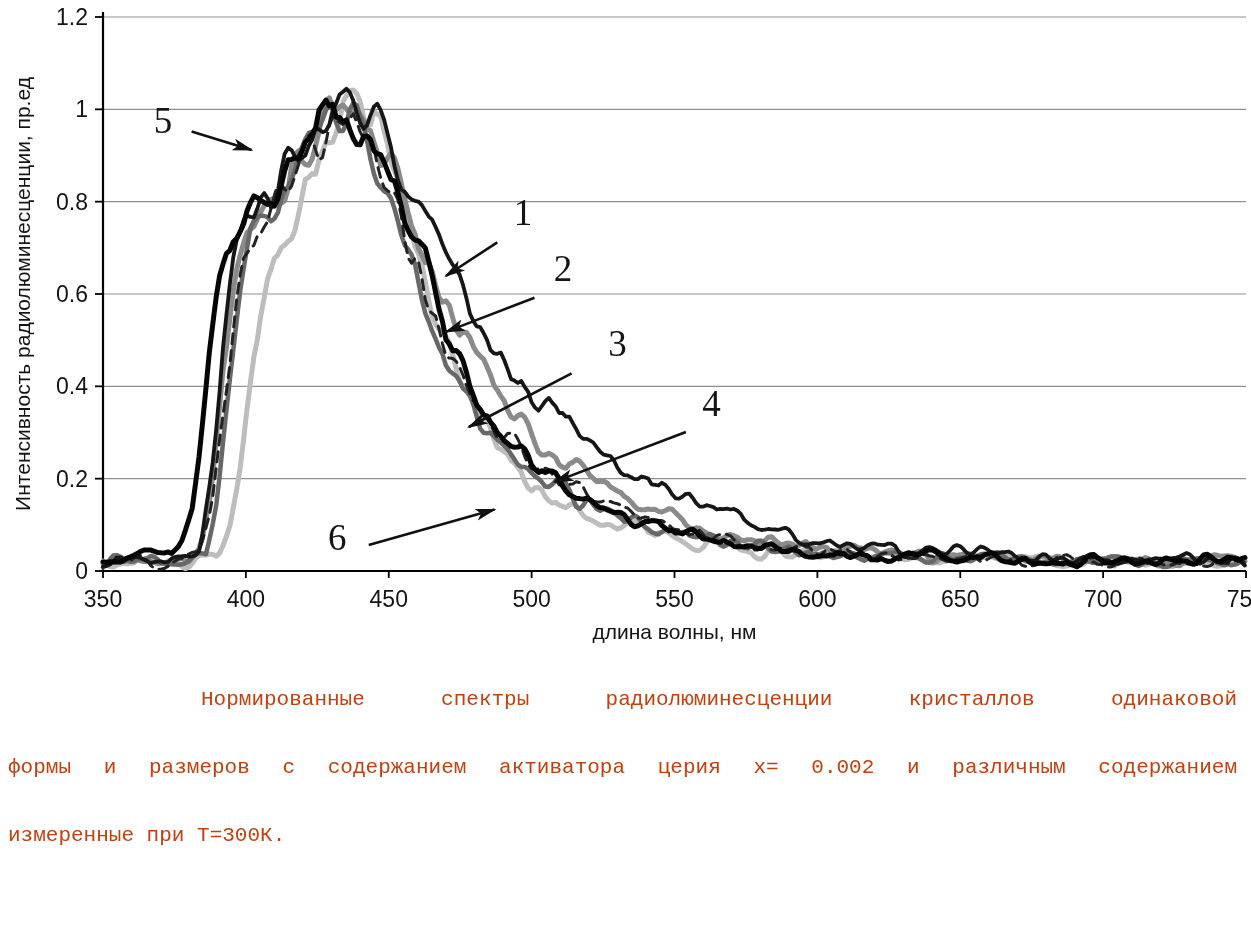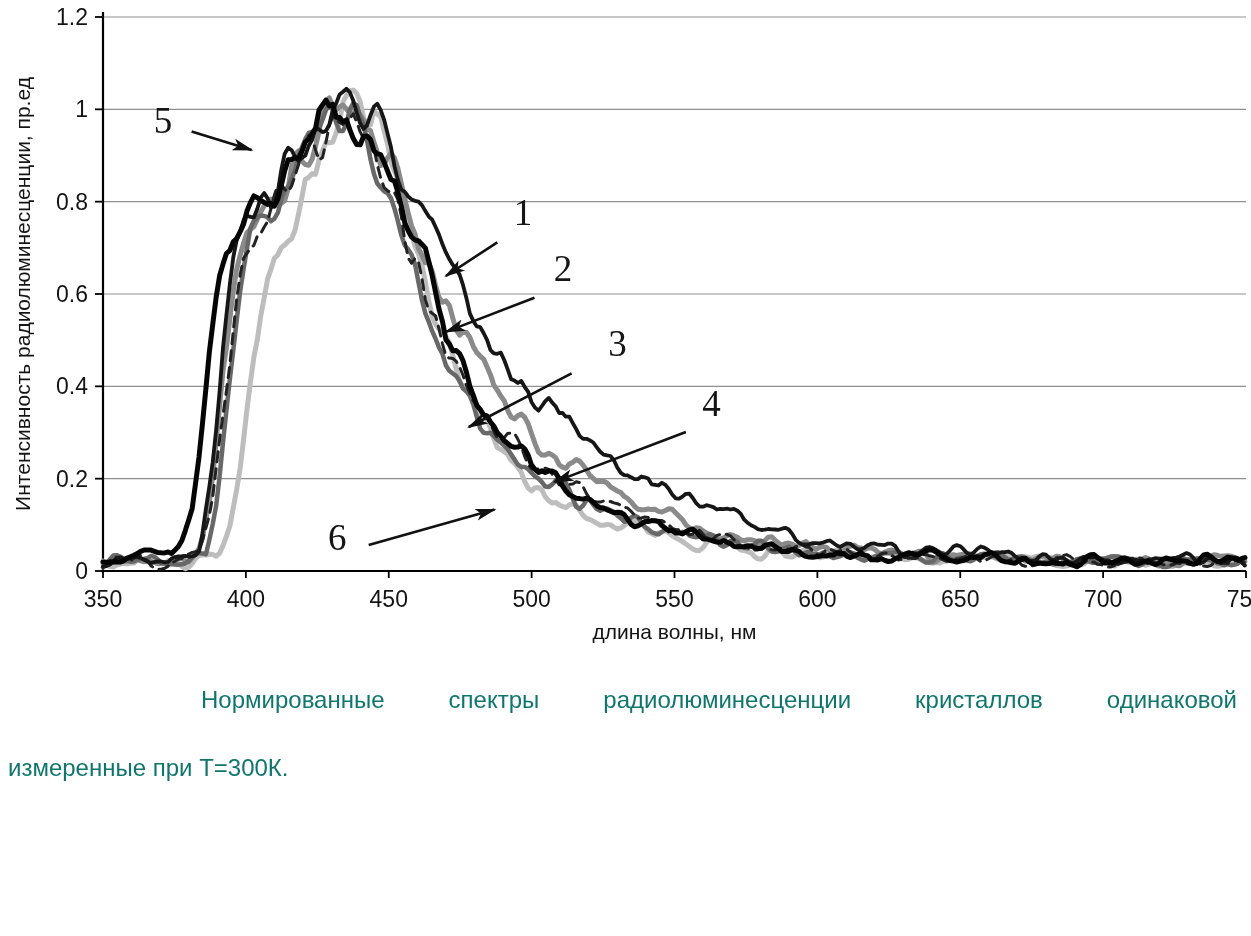--- a/index.html
+++ b/index.html
@@ -1,22 +1,22 @@
 <!DOCTYPE html>
 <html><head>
 <meta charset="utf-8">
 <style>
   html,body{margin:0;padding:0;background:#fff;}
   body{width:1251px;height:936px;overflow:hidden;font-family:"Liberation Sans",sans-serif;}
   .page{position:relative;width:1251px;height:936px;background:#fff;}
   svg{display:block;}
   .caption{padding:6px 14px 0 8px;width:1229px;}
   .cap-line{
-    font-family:Liberation Sans, sans-serif;
-    font-size:24px;color:#0f766e;line-height:68px;height:68px;
+    font-family:Liberation Mono, monospace;
+    font-size:21px;color:#c2410c;line-height:68px;height:68px;
     text-align:justify;text-align-last:justify;white-space:nowrap1;
   }
   .cap-line.first{text-indent:193px;}
   .cap-line.last{text-align:left;text-align-last:left;}
 </style>
 </head>
 <body>
 
 <div class="page">
 
@@ -83,16 +83,17 @@
       <line x1="571.6" y1="373.4" x2="468.8" y2="427.0" stroke="#111" stroke-width="2.6" marker-end="url(#arrow)"></line>
       <text x="617.4" y="355.9" text-anchor="middle" font-size="37" font-family="&quot;Liberation Serif&quot;,serif" fill="#151515">3</text>
       <line x1="685.9" y1="432.0" x2="554.5" y2="481.9" stroke="#111" stroke-width="2.6" marker-end="url(#arrow)"></line>
       <text x="711.6" y="415.9" text-anchor="middle" font-size="37" font-family="&quot;Liberation Serif&quot;,serif" fill="#151515">4</text>
       <line x1="368.7" y1="545.1" x2="494.5" y2="509.6" stroke="#111" stroke-width="2.6" marker-end="url(#arrow)"></line>
       <text x="337.3" y="549.8" text-anchor="middle" font-size="37" font-family="&quot;Liberation Serif&quot;,serif" fill="#151515">6</text>
     </svg>
 
   <div class="caption">
     <div class="cap-line first">Нормированные спектры радиолюминесценции кристаллов одинаковой</div>
+    <div class="cap-line">формы и размеров с содержанием активатора церия x= 0.002 и различным содержанием</div>
     <div class="cap-line last">измеренные при Т=300К.</div>
   </div>
 
 </div>
 
 </body></html>

